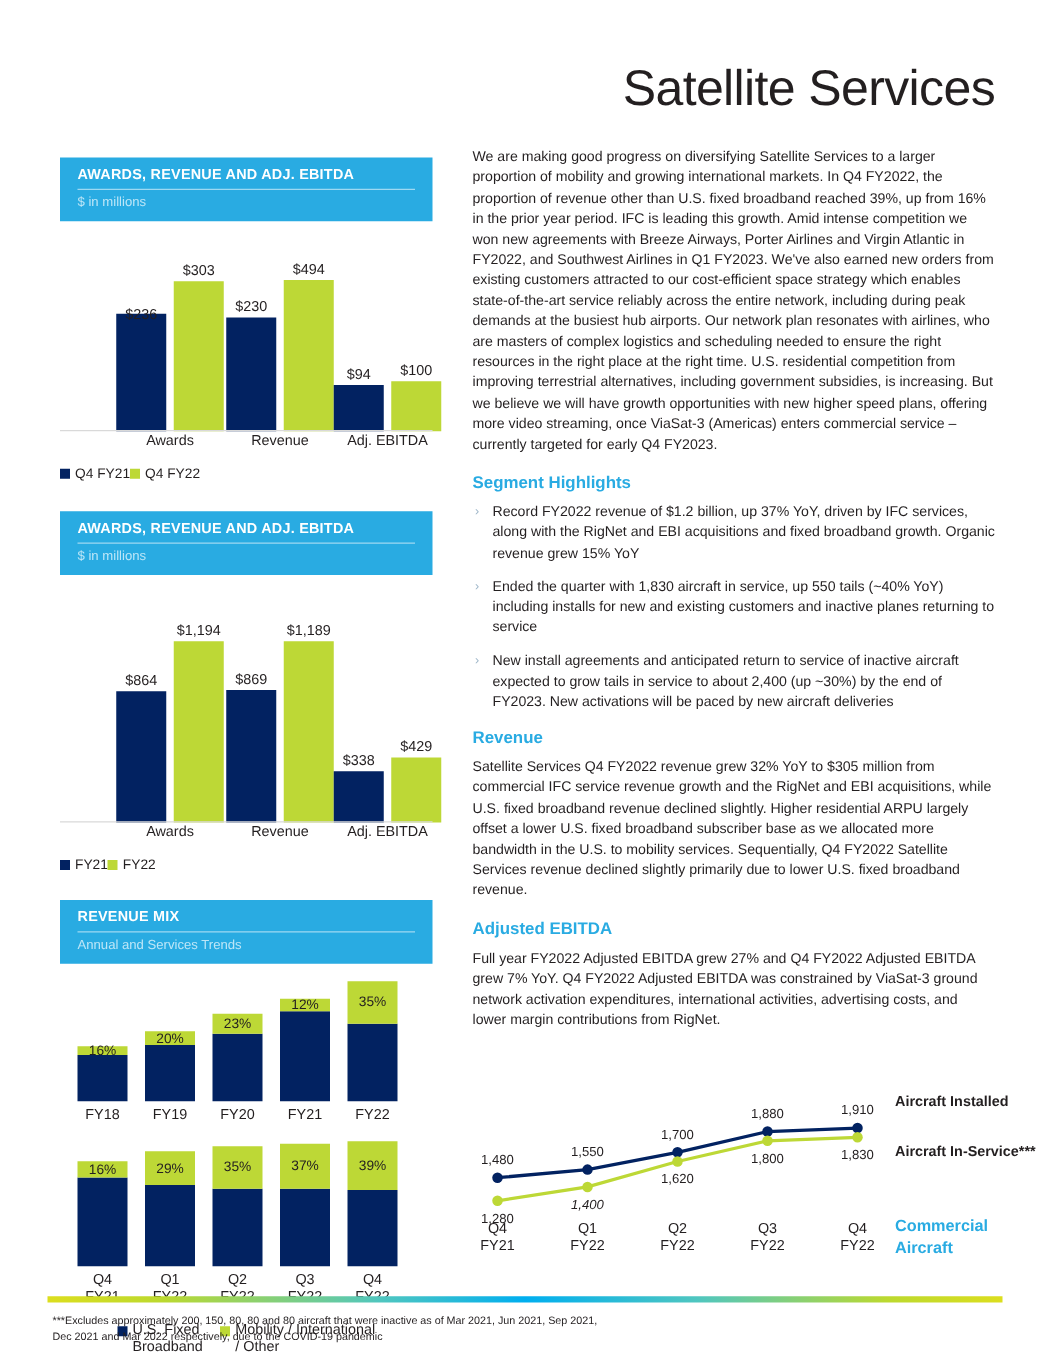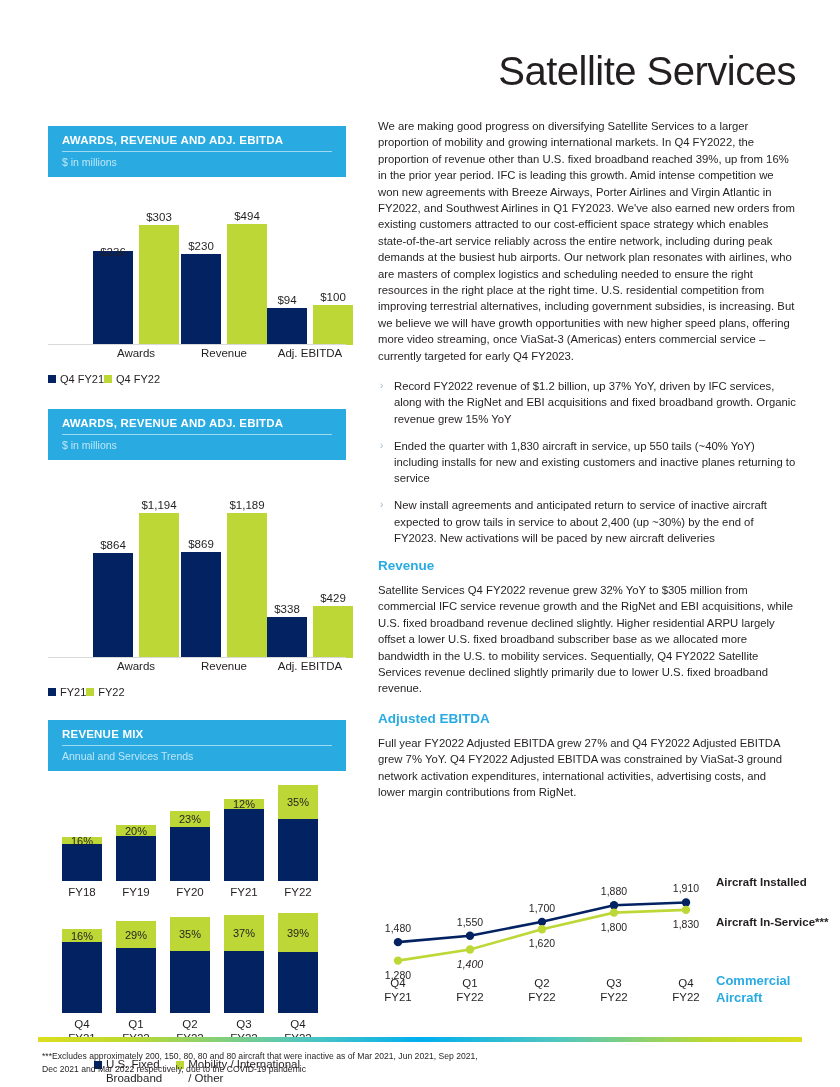--- a/index.html
+++ b/index.html
@@ -413,20 +413,21 @@
   </div>
 
 </div>
 
 <div class="right-col">
 
   <h1 class="page-title">Satellite Services</h1>
 
   <p class="body-text">We are making good progress on diversifying Satellite Services to a larger proportion of mobility and growing international markets.  In Q4 FY2022, the proportion of revenue other than U.S. fixed broadband reached 39%, up from 16% in the prior year period.  IFC is leading this growth.  Amid intense competition we won new agreements with Breeze Airways, Porter Airlines and Virgin Atlantic in FY2022, and Southwest Airlines in Q1 FY2023.  We've also earned new orders from existing customers attracted to our cost-efficient space strategy which enables state-of-the-art service reliably across the entire network, including during peak demands at the busiest hub airports.  Our network plan resonates with airlines, who are masters of complex logistics and scheduling needed to ensure the right resources in the right place at the right time.  U.S. residential competition from improving terrestrial alternatives, including government subsidies, is increasing.  But we believe we will have growth opportunities with new higher speed plans, offering more video streaming, once ViaSat-3 (Americas) enters commercial service – currently targeted for early Q4 FY2023.</p>
 
+  <h2 class="sec-head">Segment Highlights</h2>
   <ul class="bullets" id="highlight-bullets">
       <li><span class="chev">›</span><span>Record FY2022 revenue of $1.2 billion, up 37% YoY, driven by IFC services, along with the RigNet and EBI acquisitions and fixed broadband growth. Organic revenue grew 15% YoY</span></li>
       <li><span class="chev">›</span><span>Ended the quarter with 1,830 aircraft in service, up 550 tails (~40% YoY) including installs for new and existing customers and inactive planes returning to service</span></li>
       <li><span class="chev">›</span><span>New install agreements and anticipated return to service of inactive aircraft expected to grow tails in service to about 2,400 (up ~30%) by the end of FY2023.  New activations will be paced by new aircraft deliveries</span></li>
     </ul>
 
   <h2 class="sec-head">Revenue</h2>
   <p class="body-text">Satellite Services Q4 FY2022 revenue grew 32% YoY to $305 million from commercial IFC service revenue growth and the RigNet and EBI acquisitions, while U.S. fixed broadband revenue declined slightly.  Higher residential ARPU largely offset a lower U.S. fixed broadband subscriber base as we allocated more bandwidth in the U.S. to mobility services.  Sequentially, Q4 FY2022 Satellite Services revenue declined slightly primarily due to lower U.S. fixed broadband revenue.</p>
 
   <h2 class="sec-head">Adjusted EBITDA</h2>

